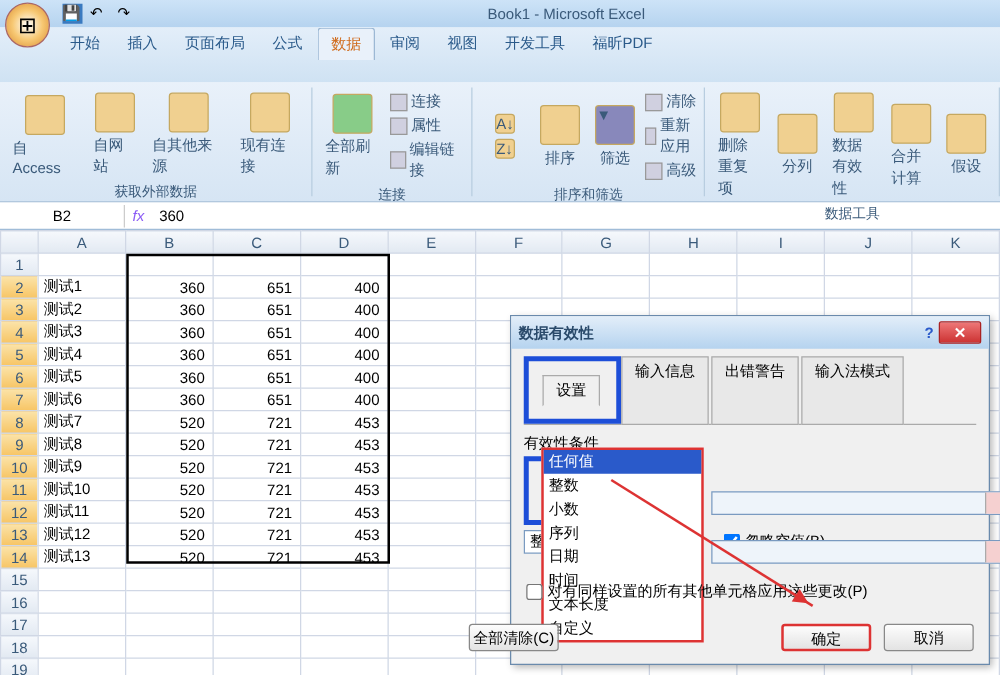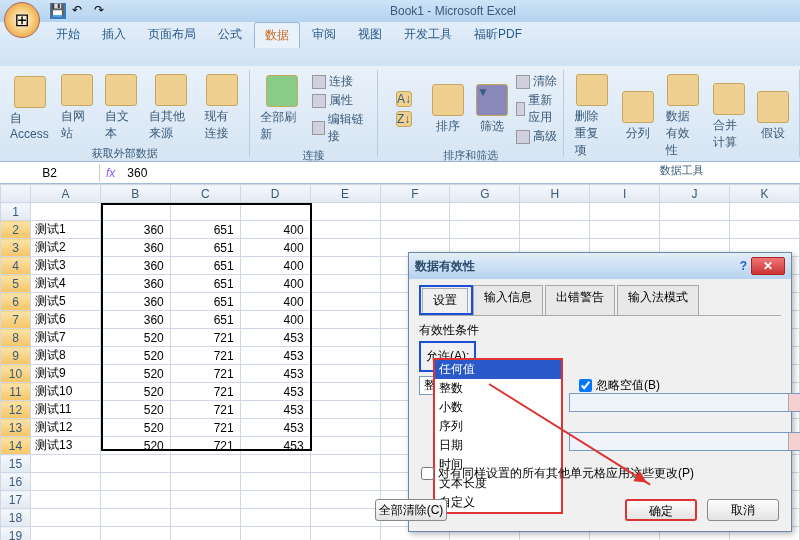--- a/index.html
+++ b/index.html
@@ -35,21 +35,21 @@
 .sel th{background:linear-gradient(#fbe3a8,#f7c565)}
 .selbox{position:absolute;border:2px solid #000;pointer-events:none}
 .dialog{position:absolute;left:408px;top:252px;width:384px;height:280px;background:#f0f0f0;border:1px solid #6a8aac;box-shadow:2px 2px 6px rgba(0,0,0,.3)}
 .dlg-title{height:26px;background:linear-gradient(#e3eef9,#b5d3ef);display:flex;align-items:center;padding:0 6px;color:#2a4a6a;font-weight:bold}
 .dlg-title .sp{flex:1}
 .dlg-x{width:34px;height:18px;background:linear-gradient(#e77,#c33);color:#fff;text-align:center;border:1px solid #a22;border-radius:2px;line-height:16px}
 .dlg-body{padding:6px 10px}
 .dlg-tabs{display:flex;border-bottom:1px solid #aaa}
 .dlg-tab{padding:3px 10px;border:1px solid #aaa;background:#e8e8e8;margin-right:2px;margin-bottom:-1px}
 .dlg-tab.active{background:#f0f0f0;border-bottom:1px solid #f0f0f0}
-.frame{border:2px solid #1d4ed8;padding:1px;display:inline-block}
+.frame{border:4px solid #1d4ed8;padding:11px;display:inline-block}
 .fieldlbl{margin:6px 0 2px}
 .combo{width:130px;height:19px;border:1px solid #7a9ac0;background:#fff;display:flex;align-items:center}
 .combo .txt{flex:1;padding:0 4px}
 .combo .arr{width:17px;height:17px;background:linear-gradient(#e3eef9,#b5d3ef);border-left:1px solid #7a9ac0;text-align:center;line-height:15px}
 .dropdown{position:absolute;border:2px solid #d33;background:#fff;width:130px}
 .dropdown div{padding:1px 4px}
 .dropdown .hi{background:#2a5aca;color:#fff}
 .chk{display:flex;align-items:center;gap:4px}
 .chk input{width:13px;height:13px}
 .txtfield{width:240px;height:19px;border:1px solid #7a9ac0;background:#eef4fa;display:flex}
@@ -89,24 +89,20 @@
 <div class="ribbon">
   <div class="group" style="width:255px">
     <div class="group-body" id="g1">
         <div class="rbtn">
           <div class="ico"></div>
           <span>自 Access</span>
         </div>
         <div class="rbtn">
           <div class="ico"></div>
           <span>自网站</span>
-        </div>
-        <div class="rbtn">
-          <div class="ico"></div>
-          <span>自文本</span>
         </div>
         <div class="rbtn">
           <div class="ico"></div>
           <span>自其他来源</span>
         </div>
         <div class="rbtn">
           <div class="ico"></div>
           <span>现有连接</span>
         </div>
       </div>

